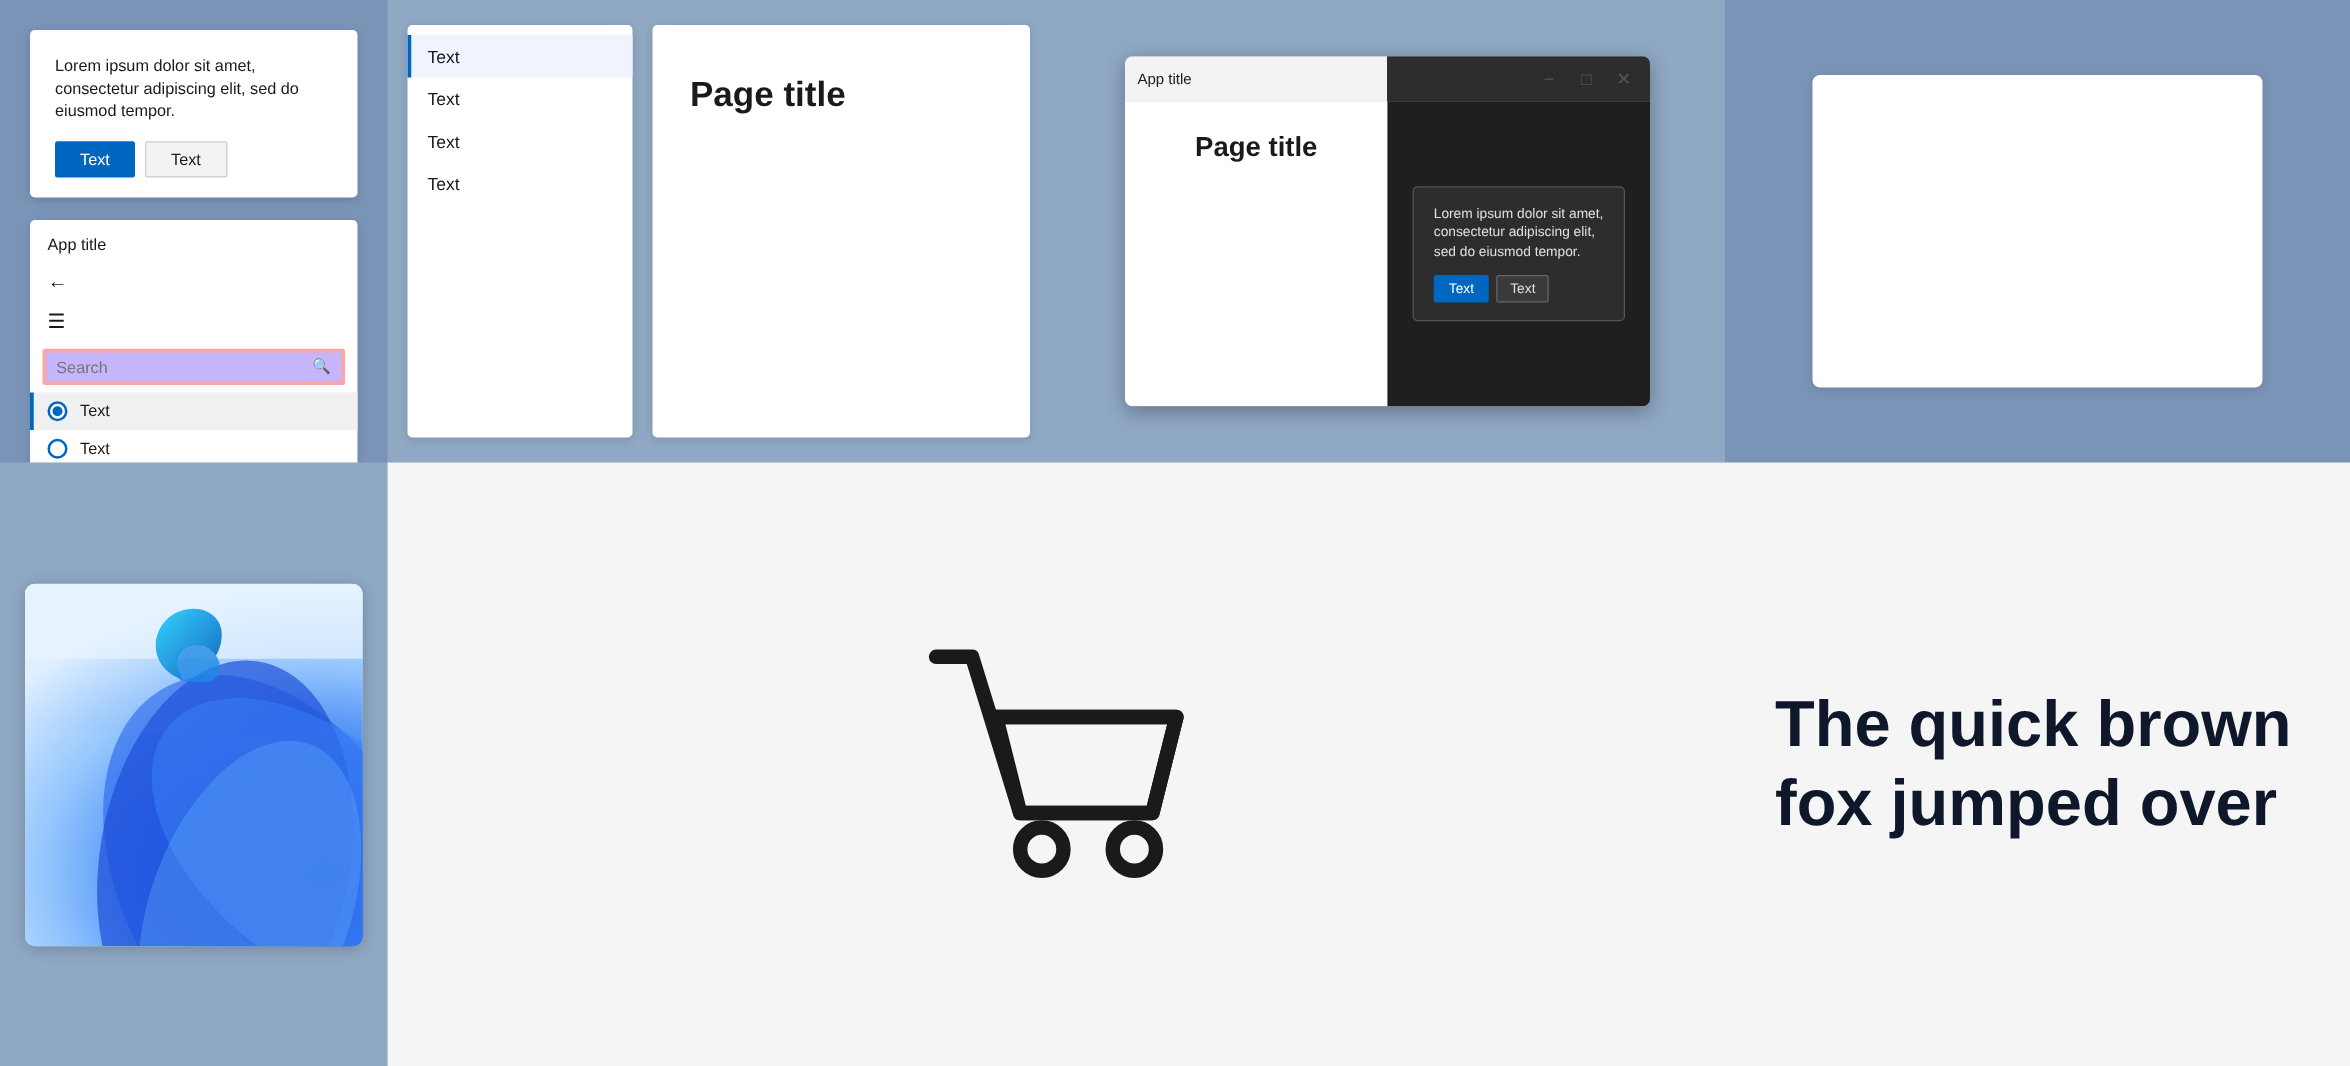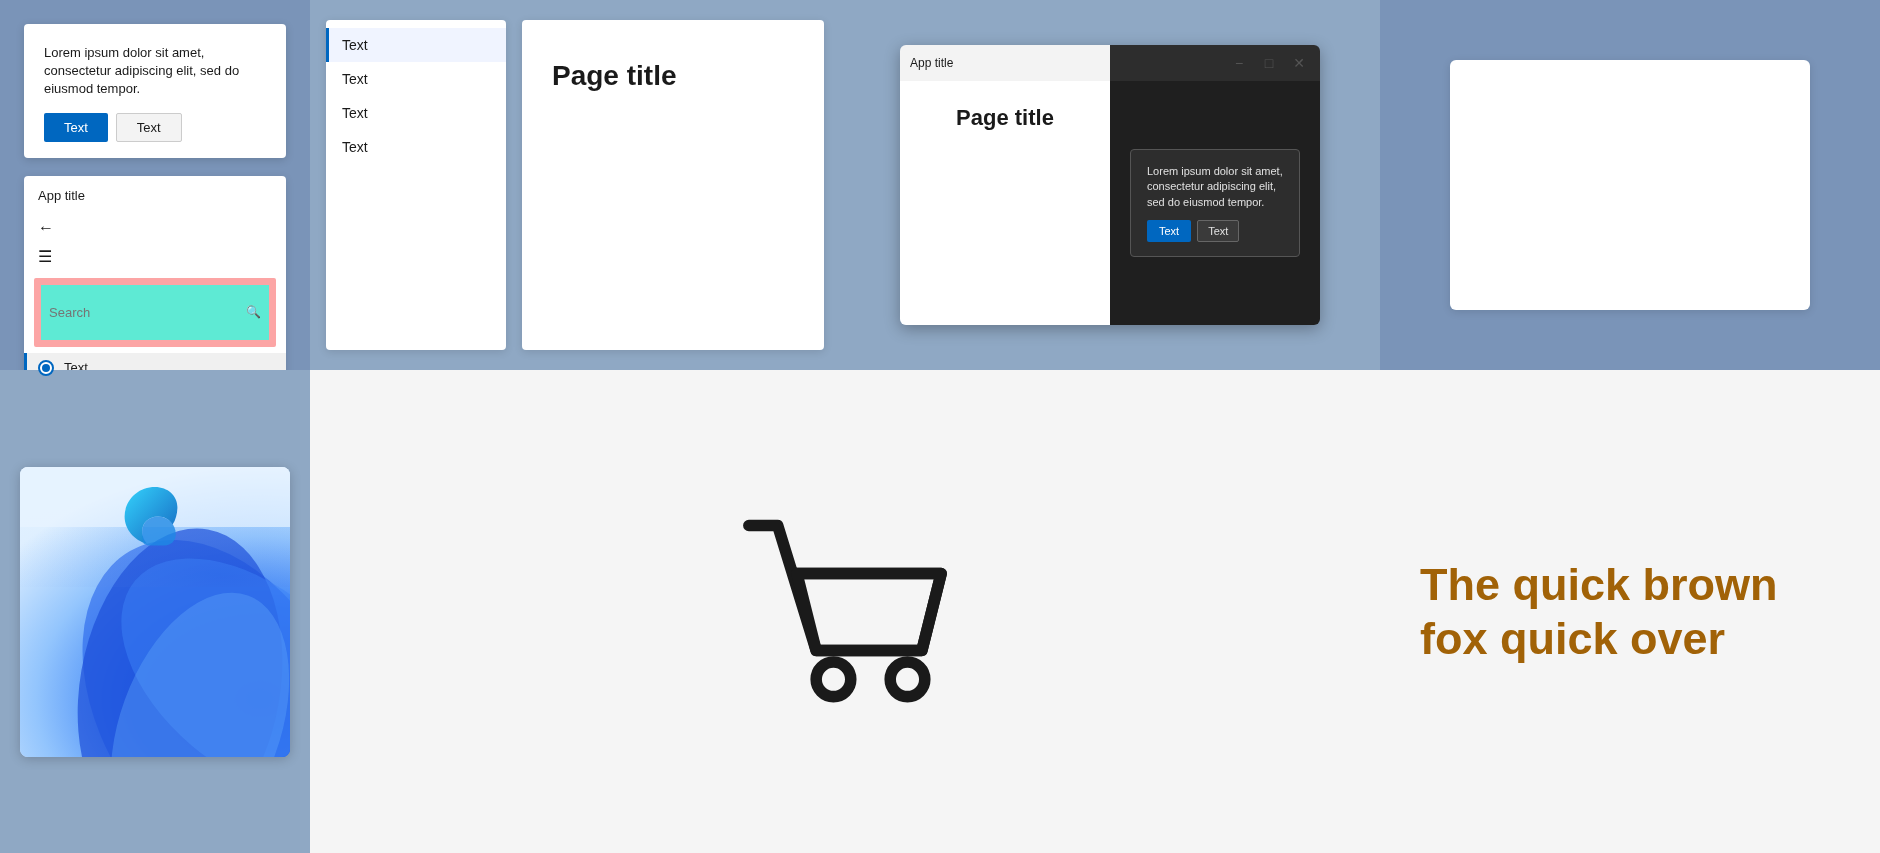--- a/index.html
+++ b/index.html
@@ -86,24 +86,24 @@
       align-items: center;
       padding: 6px 14px;
       cursor: pointer;
       font-size: 16px;
       color: #1a1a1a;
     }
     .nav-search-box {
       margin: 6px 10px;
       display: flex;
       align-items: center;
-      border: 7px solid #fca5a5;
+      border: 3px solid #fca5a5;
       border-radius: 2px;
-      background: #5eead4;
-      padding: 20px 8px;
+      background: #c4b5fd;
+      padding: 4px 8px;
     }
     .nav-search-box input {
       border: none;
       outline: none;
       font-size: 13px;
       width: 100%;
       font-family: inherit;
       color: #666;
       background: transparent;
     }
@@ -365,23 +365,23 @@
     .cell-bottom-right {
       background: #f5f5f5;
       display: flex;
       align-items: center;
       justify-content: flex-start;
       padding: 30px 40px;
       grid-column: 4;
       grid-row: 2;
     }
     .sample-text {
-      font-size: 45px;
+      font-size: 52px;
       font-weight: 900;
-      color: #a16207;
+      color: #0f172a;
       line-height: 1.2;
       font-family: Arial, sans-serif;
     }
 
     
     body {
       display: grid;
       grid-template-columns: 310px 530px 540px 500px;
       grid-template-rows: 370px 483px;
     }
@@ -529,15 +529,15 @@
 
     <circle cx="118" cy="190" r="18" fill="none" stroke="#1a1a1a" stroke-width="12"></circle>
 
     <circle cx="195" cy="190" r="18" fill="none" stroke="#1a1a1a" stroke-width="12"></circle>
   </svg>
 </div>
 
 <div class="cell-bottom-right">
   <div class="sample-text">
     <div>The quick brown</div>
-    <div>fox quick over</div>
+    <div>fox jumped over</div>
   </div>
 </div>
 
 </body></html>

